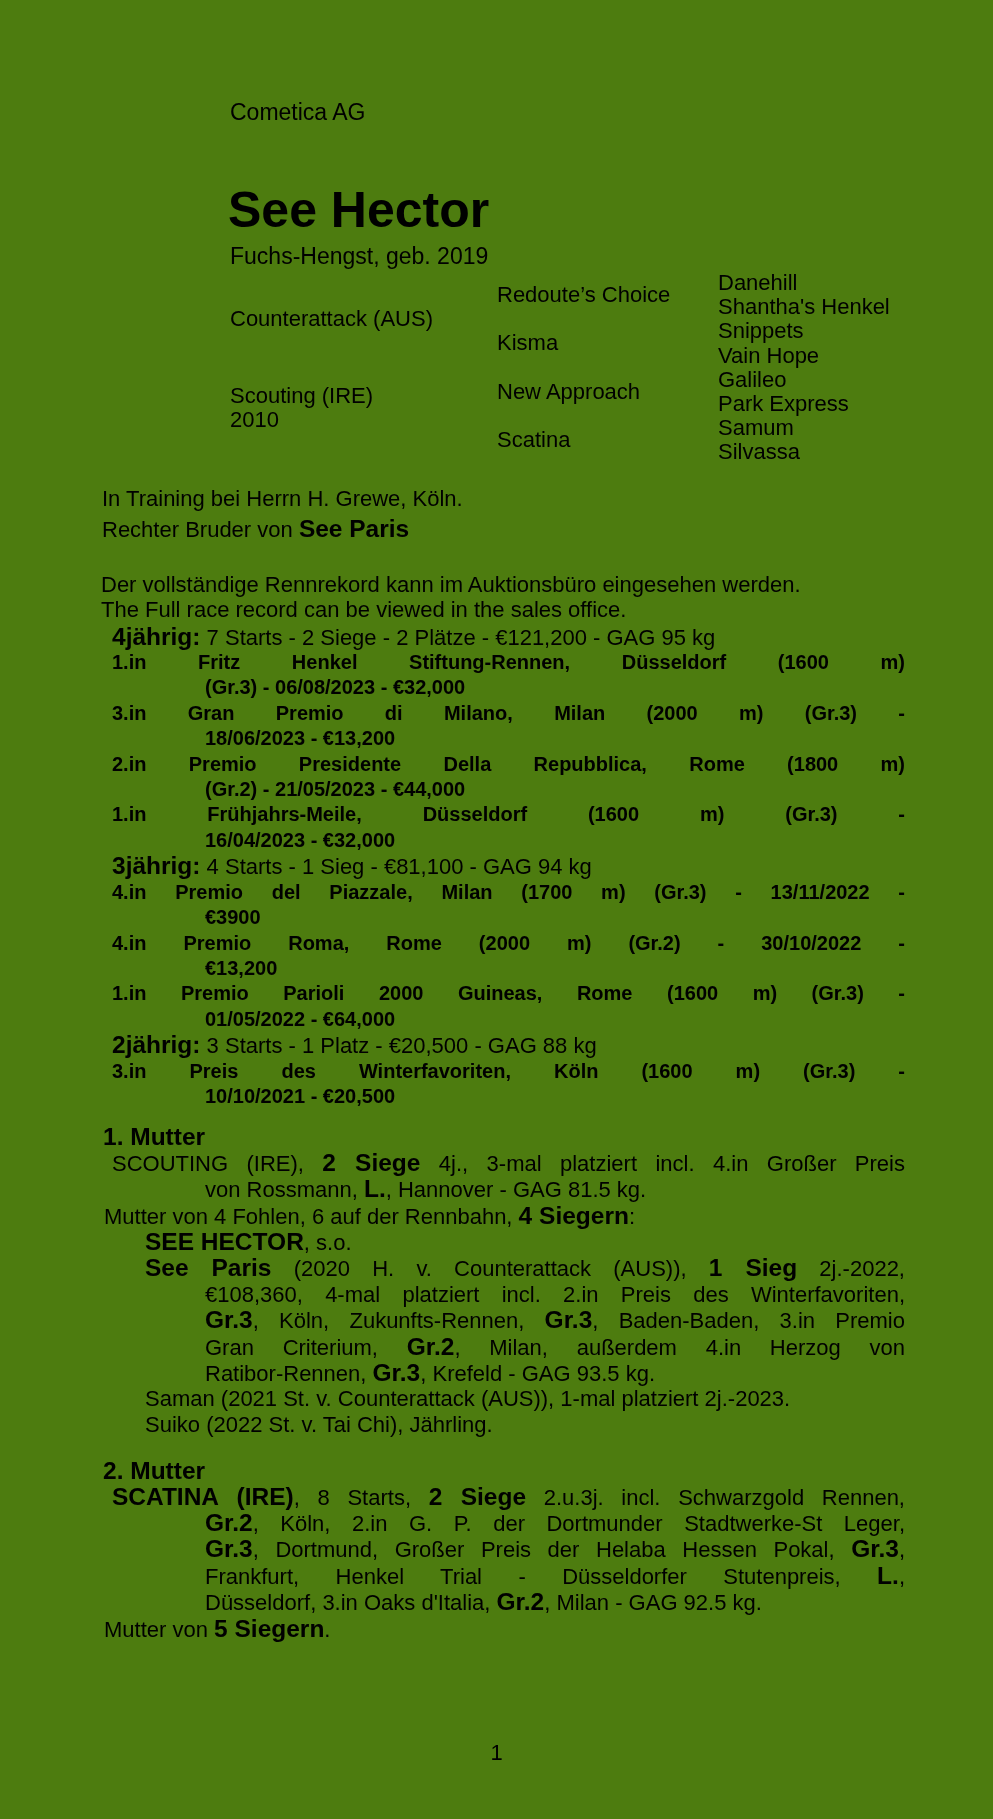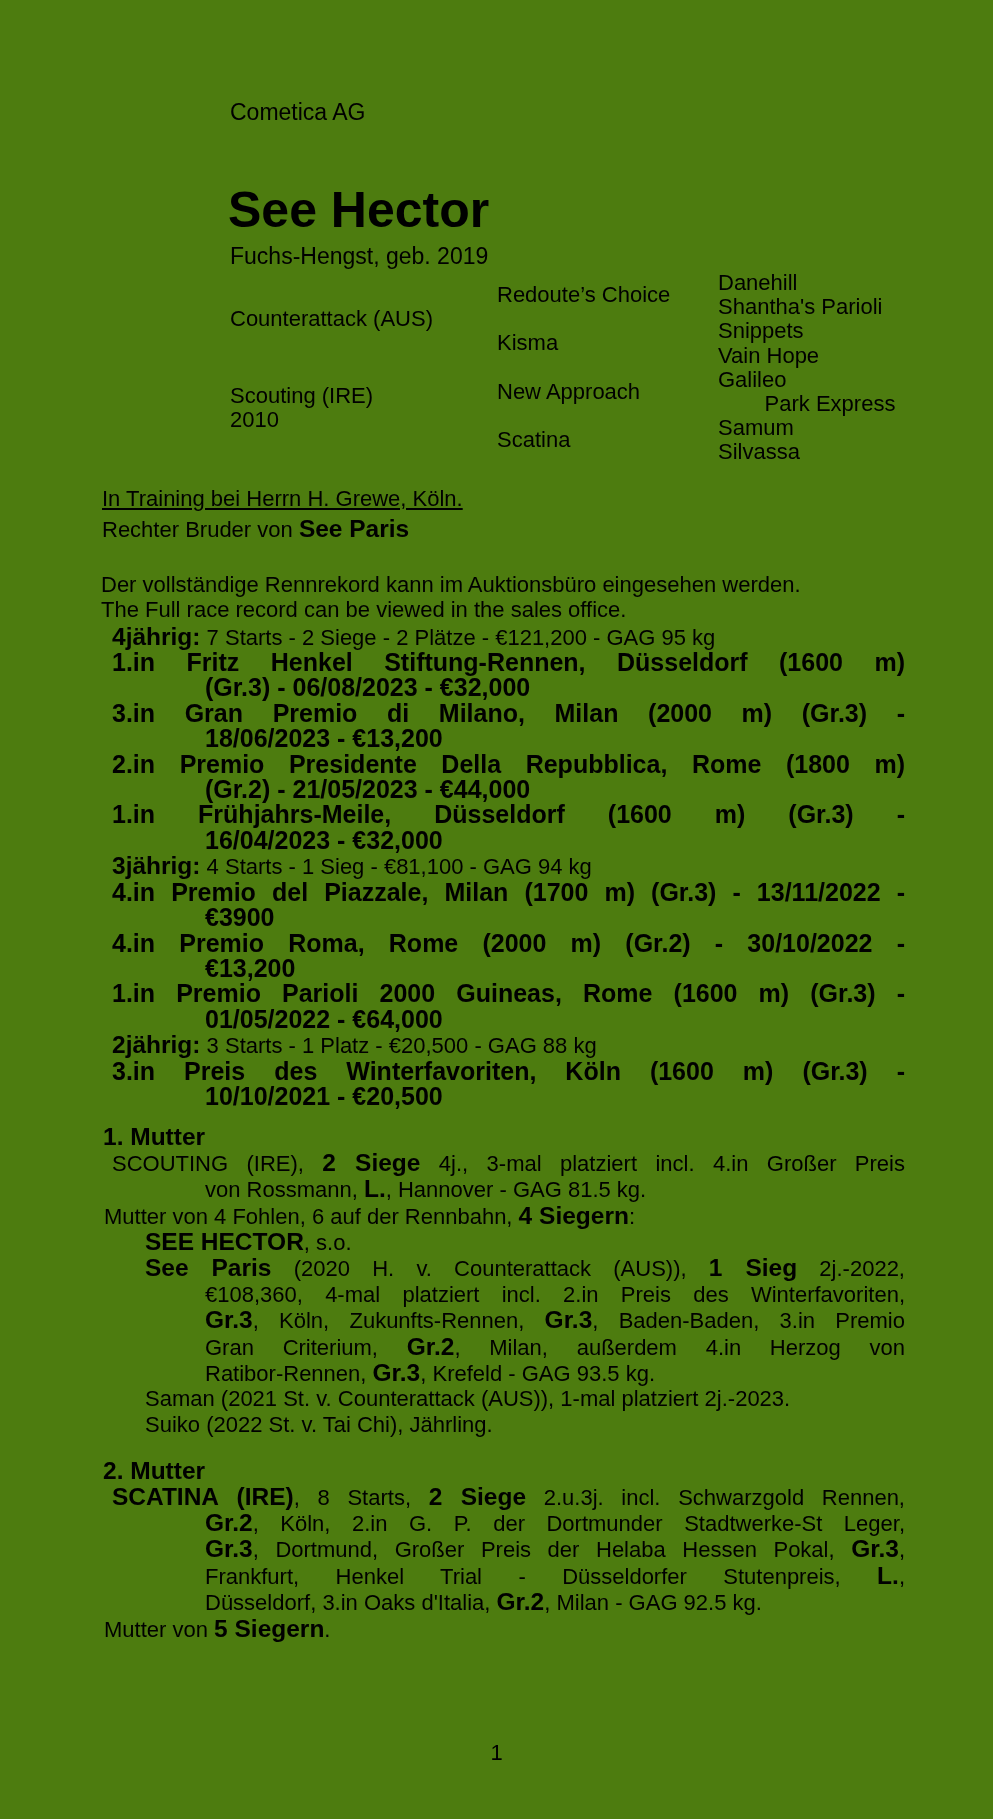--- a/index.html
+++ b/index.html
@@ -17,34 +17,34 @@
     position:absolute;left:230px;top:271px;width:712px;
     display:grid;grid-template-columns:267px 221px 224px;grid-template-rows:repeat(8,24.2px);
     font-size:22px;line-height:24.2px;
   }
   .ped-cell{display:flex;align-items:center;}
   .c1a{grid-column:1;grid-row:1/5;}
   .c1b{grid-column:1;grid-row:5/9;flex-direction:column;align-items:flex-start;padding-top:16px;}
   .c2a{grid-column:2;grid-row:1/3;} .c2b{grid-column:2;grid-row:3/5;}
   .c2c{grid-column:2;grid-row:5/7;} .c2d{grid-column:2;grid-row:7/9;}
   .g1{grid-column:3;grid-row:1;} .g2{grid-column:3;grid-row:2;} .g3{grid-column:3;grid-row:3;}
-  .g4{grid-column:3;grid-row:4;} .g5{grid-column:3;grid-row:5;} .g6{grid-column:3;grid-row:6;justify-content:center;}
+  .g4{grid-column:3;grid-row:4;} .g5{grid-column:3;grid-row:5;} .g6{grid-column:3;grid-row:6;}
   .g7{grid-column:3;grid-row:7;} .g8{grid-column:3;grid-row:8;}
   
   .flow{position:absolute;left:0;top:486px;width:993px;font-size:22px;line-height:25.4px;}
   .flow b{font-size:24.5px;font-weight:bold;}
   .ln{text-align:justify;text-align-last:justify;}
   .para .ln:last-child{text-align-last:left;}
-  .p-training{margin-left:102px;width:803px;text-decoration:underline;}
+  .p-training{margin-left:102px;width:803px;}
   .p-sibling{margin-left:102px;width:803px;margin-top:5px;}
   .p-intro{margin-left:101px;width:804px;}
   .p-intro.first{margin-top:29px;}
   .record{margin-left:112px;width:793px;margin-top:1px;}
   .season{}
-  .race{padding-left:93px;font-weight:bold;font-size:25px;}
+  .race{padding-left:93px;font-weight:bold;font-size:20px;}
   .race .ln:first-child{margin-left:-93px;}
   .family{margin-left:103px;width:802px;}
   .family.fam1{margin-top:15px;}
   .family.fam2{margin-top:21px;}
   .fam-head{font-weight:bold;font-size:24.5px;}
   .dam-para{margin-left:9px;padding-left:93px;}
   .dam-para .ln:first-child{margin-left:-93px;}
   .produce{margin-left:1px;}
   .foal{margin-left:42px;padding-left:60px;}
   .foal .ln:first-child{margin-left:-60px;}
@@ -77,21 +77,21 @@
     <div class="ped-cell c2d">
         <span>Scatina</span>
       </div>
     <div class="ped-cell c2c">
         <span>New Approach</span>
       </div>
     <div class="ped-cell g1">
         <span>Danehill</span>
       </div>
     <div class="ped-cell g2">
-        <span>Shantha's Parioli</span>
+        <span>Shantha's Henkel</span>
       </div>
     <div class="ped-cell g3">
         <span>Snippets</span>
       </div>
     <div class="ped-cell g4">
         <span>Vain Hope</span>
       </div>
     <div class="ped-cell g5">
         <span>Galileo</span>
       </div>

